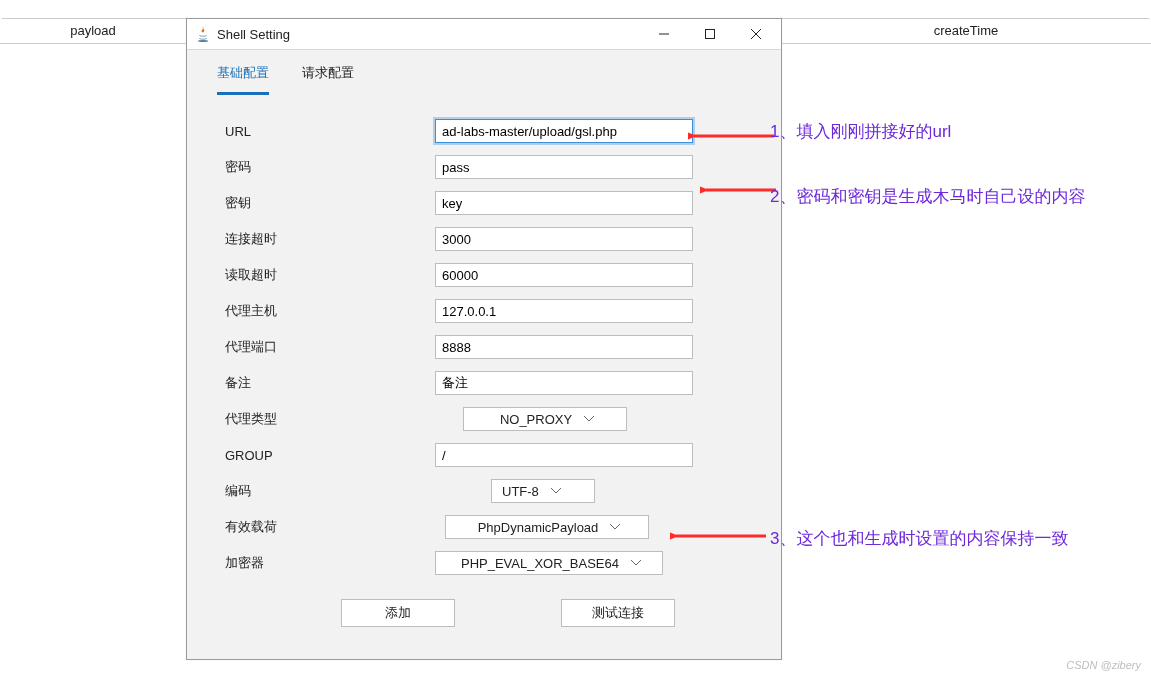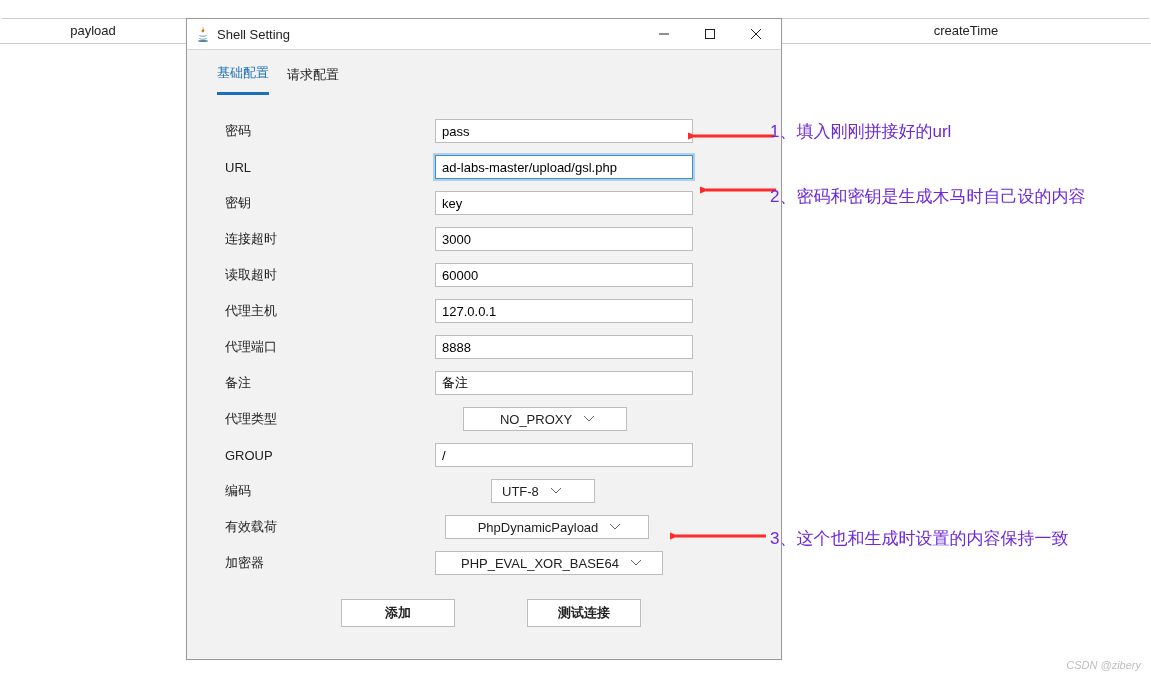--- a/index.html
+++ b/index.html
@@ -7,34 +7,34 @@
   .bg-table{position:absolute;left:0;top:18px;right:0;height:24px;border-top:1px solid #ccc;border-bottom:1px solid #ccc;display:flex;}
   .bg-cell{flex:1;border-right:1px solid #ccc;text-align:center;line-height:24px;font-size:13px;color:#222;}
   .bg-cell:last-child{border-right:none;}
   .window{position:absolute;left:186px;top:18px;width:594px;height:640px;background:#f2f2f2;border:1px solid #9a9a9a;box-shadow:0 0 0 1px rgba(0,0,0,.02);}
   .titlebar{height:30px;background:#fff;display:flex;align-items:center;padding:0 2px 0 8px;border-bottom:1px solid #d7d7d7;}
   .titlebar .java-icon{width:16px;height:16px;margin-right:6px;flex:0 0 auto;}
   .titlebar .title{flex:1;font-size:13px;color:#222;}
   .winbtns{display:flex;align-items:center;}
   .winbtn{width:46px;height:30px;display:flex;align-items:center;justify-content:center;}
   .winbtn svg{display:block;}
-  .tabs{display:flex;gap:18px;padding:14px 0 0 30px;align-items:center;}
+  .tabs{display:flex;gap:33px;padding:14px 0 0 30px;}
   .tab{padding-bottom:10px;color:#222;}
   .tab.active{color:#1b6fb8;border-bottom:3px solid #1b6fb8;}
   .form{padding:24px 42px 0 38px;}
   .row{display:flex;align-items:center;margin-bottom:12px;}
   .row label{width:210px;;font-size:13px;color:#222;}
   .row .field{flex:1;}
   input.tf{width:244px;height:22px;border:1px solid #bdbdbd;padding:0 6px;font-size:13px;background:#fff;outline:none;}
   input.tf.focus{border:1px solid #3b8fd5;box-shadow:0 0 0 2px rgba(59,143,213,.35);}
   .combo{height:22px;border:1px solid #bdbdbd;background:#fff;display:inline-flex;align-items:center;padding:0 6px 0 10px;font-size:13px;}
   .combo .caret{margin-left:12px;}
   .combo-row .field{display:flex;}
   .combo-center{margin-left:28px;}
-  .btnrow{display:flex;justify-content:flex-start;gap:72px;padding:12px 0 0 116px;font-weight:bold;}
+  .btnrow{display:flex;justify-content:flex-start;gap:106px;padding:12px 0 0 116px;}
   .btn{height:26px;min-width:76px;border:1px solid #bdbdbd;background:#fff;display:inline-flex;align-items:center;justify-content:center;padding:0 18px;font-size:13px;}
   .annot{position:absolute;color:#6d28d9;font-size:17px;white-space:nowrap;}
   .arrow{position:absolute;pointer-events:none;}
   .watermark{position:absolute;right:10px;bottom:10px;color:#bdbdbd;font-size:11px;font-style:italic;}
   .caret svg{display:block;}
 </style>
 </head>
 <body>
 <div class="stage">
 
@@ -75,27 +75,27 @@
   </div>
 
   <div class="tabs">
     <div class="tab active">基础配置</div>
     <div class="tab">请求配置</div>
   </div>
 
   <div class="form">
 
     <div class="row">
+      <label>URL</label>
+      <div class="field"><input class="tf focus" value="ad-labs-master/upload/gsl.php" style=""></div>
+    </div>
+
+    <div class="row">
       <label>密码</label>
       <div class="field"><input class="tf" value="pass" style=""></div>
-    </div>
-
-    <div class="row">
-      <label>URL</label>
-      <div class="field"><input class="tf focus" value="ad-labs-master/upload/gsl.php" style=""></div>
     </div>
 
     <div class="row">
       <label>密钥</label>
       <div class="field"><input class="tf" value="key" style=""></div>
     </div>
 
     <div class="row">
       <label>连接超时</label>
       <div class="field"><input class="tf" value="3000" style=""></div>

